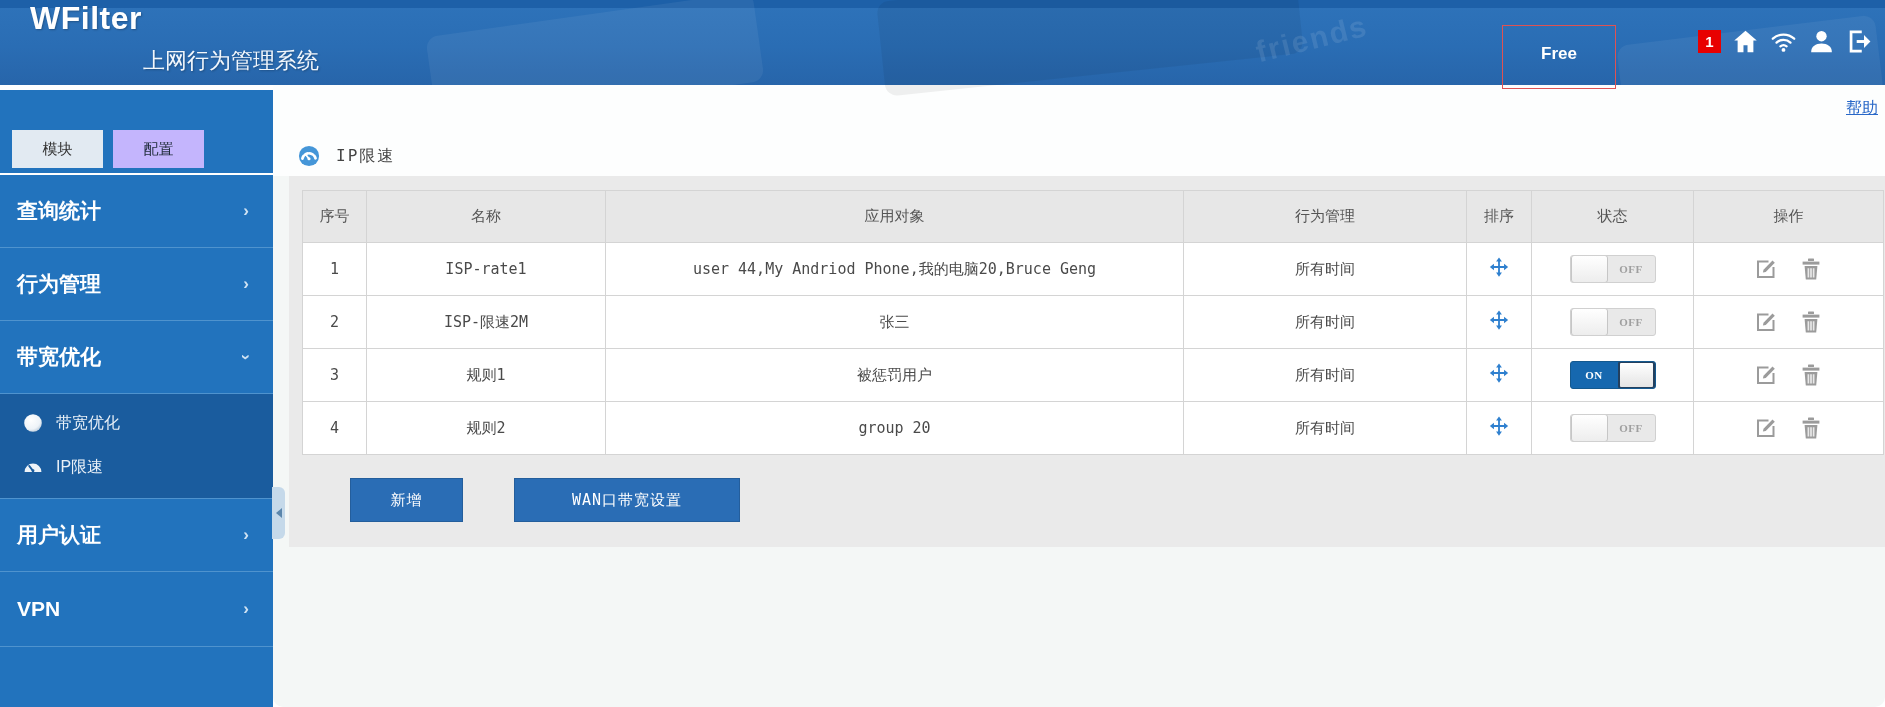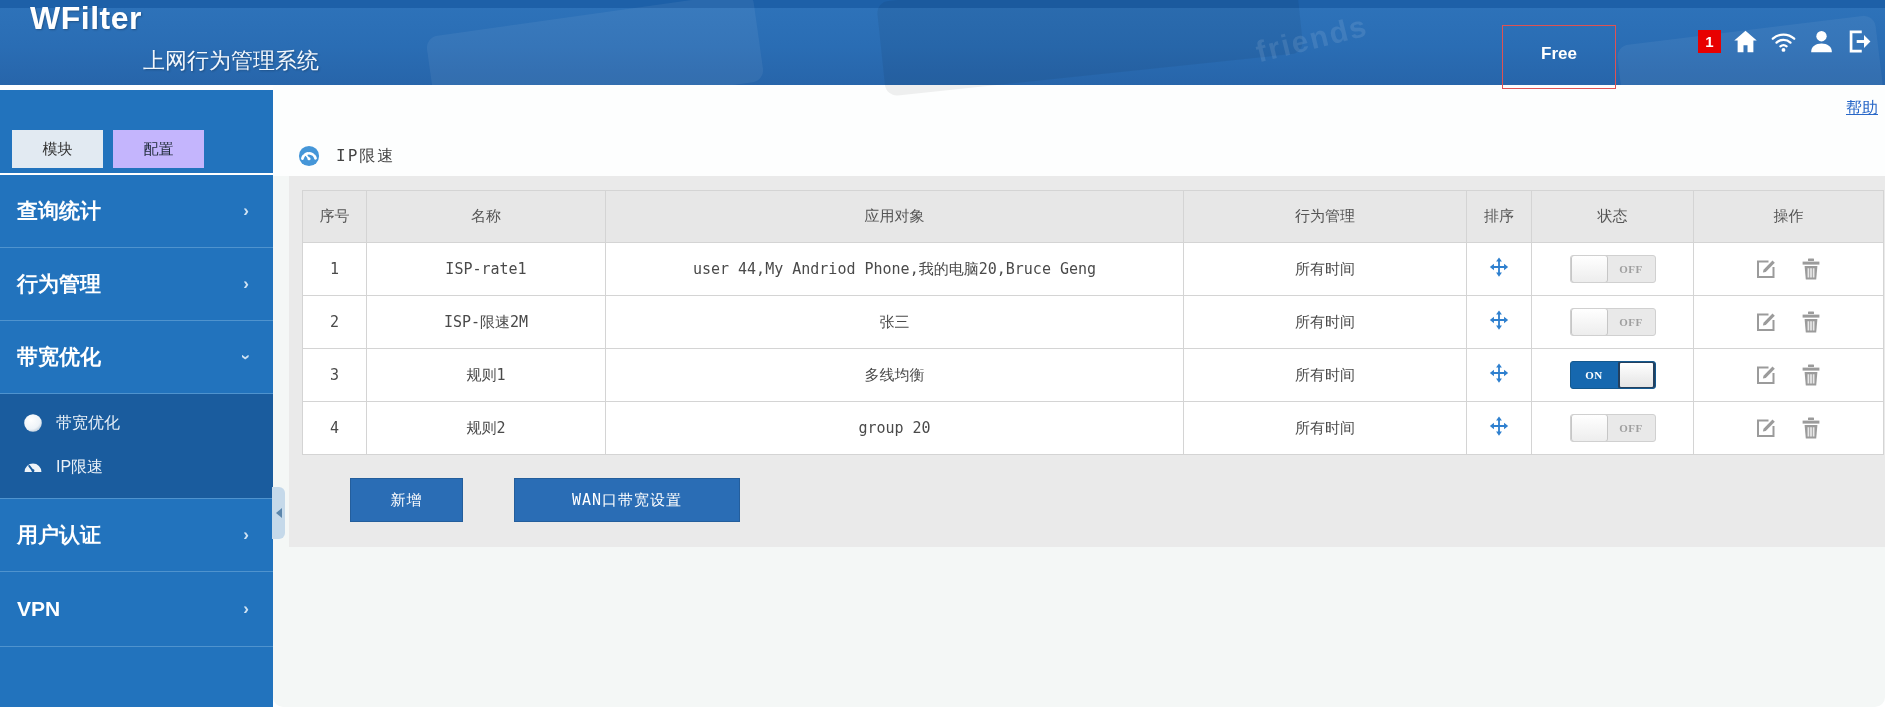--- a/index.html
+++ b/index.html
@@ -288,21 +288,21 @@
                       <path d="M9.4 11.2v9.3M12 11.2v9.3M14.6 11.2v9.3"></path>
                     </g>
                   </svg>
                 </button>
               </div>
             </td>
           </tr>
           <tr>
             <td>3</td>
             <td>规则1</td>
-            <td>多线均衡</td>
+            <td>被惩罚用户</td>
             <td>所有时间</td>
             <td><span class="move-btn">
                 <svg viewBox="0 0 24 24">
                   <path fill="#2f80cf" d="M12 1.5L15.2 6h-2.2v4.8H17.5V8.5L22 12l-4.5 3.5v-2.3H13v4.8h2.2L12 22.5 8.8 18H11v-4.8H6.5v2.3L2 12l4.5-3.5v2.3H11V6H8.8z"></path>
                 </svg>
               </span></td>
             <td>
               <div class="toggle on">
                 <span class="knob"></span>
                 <span class="tlabel">ON</span>

